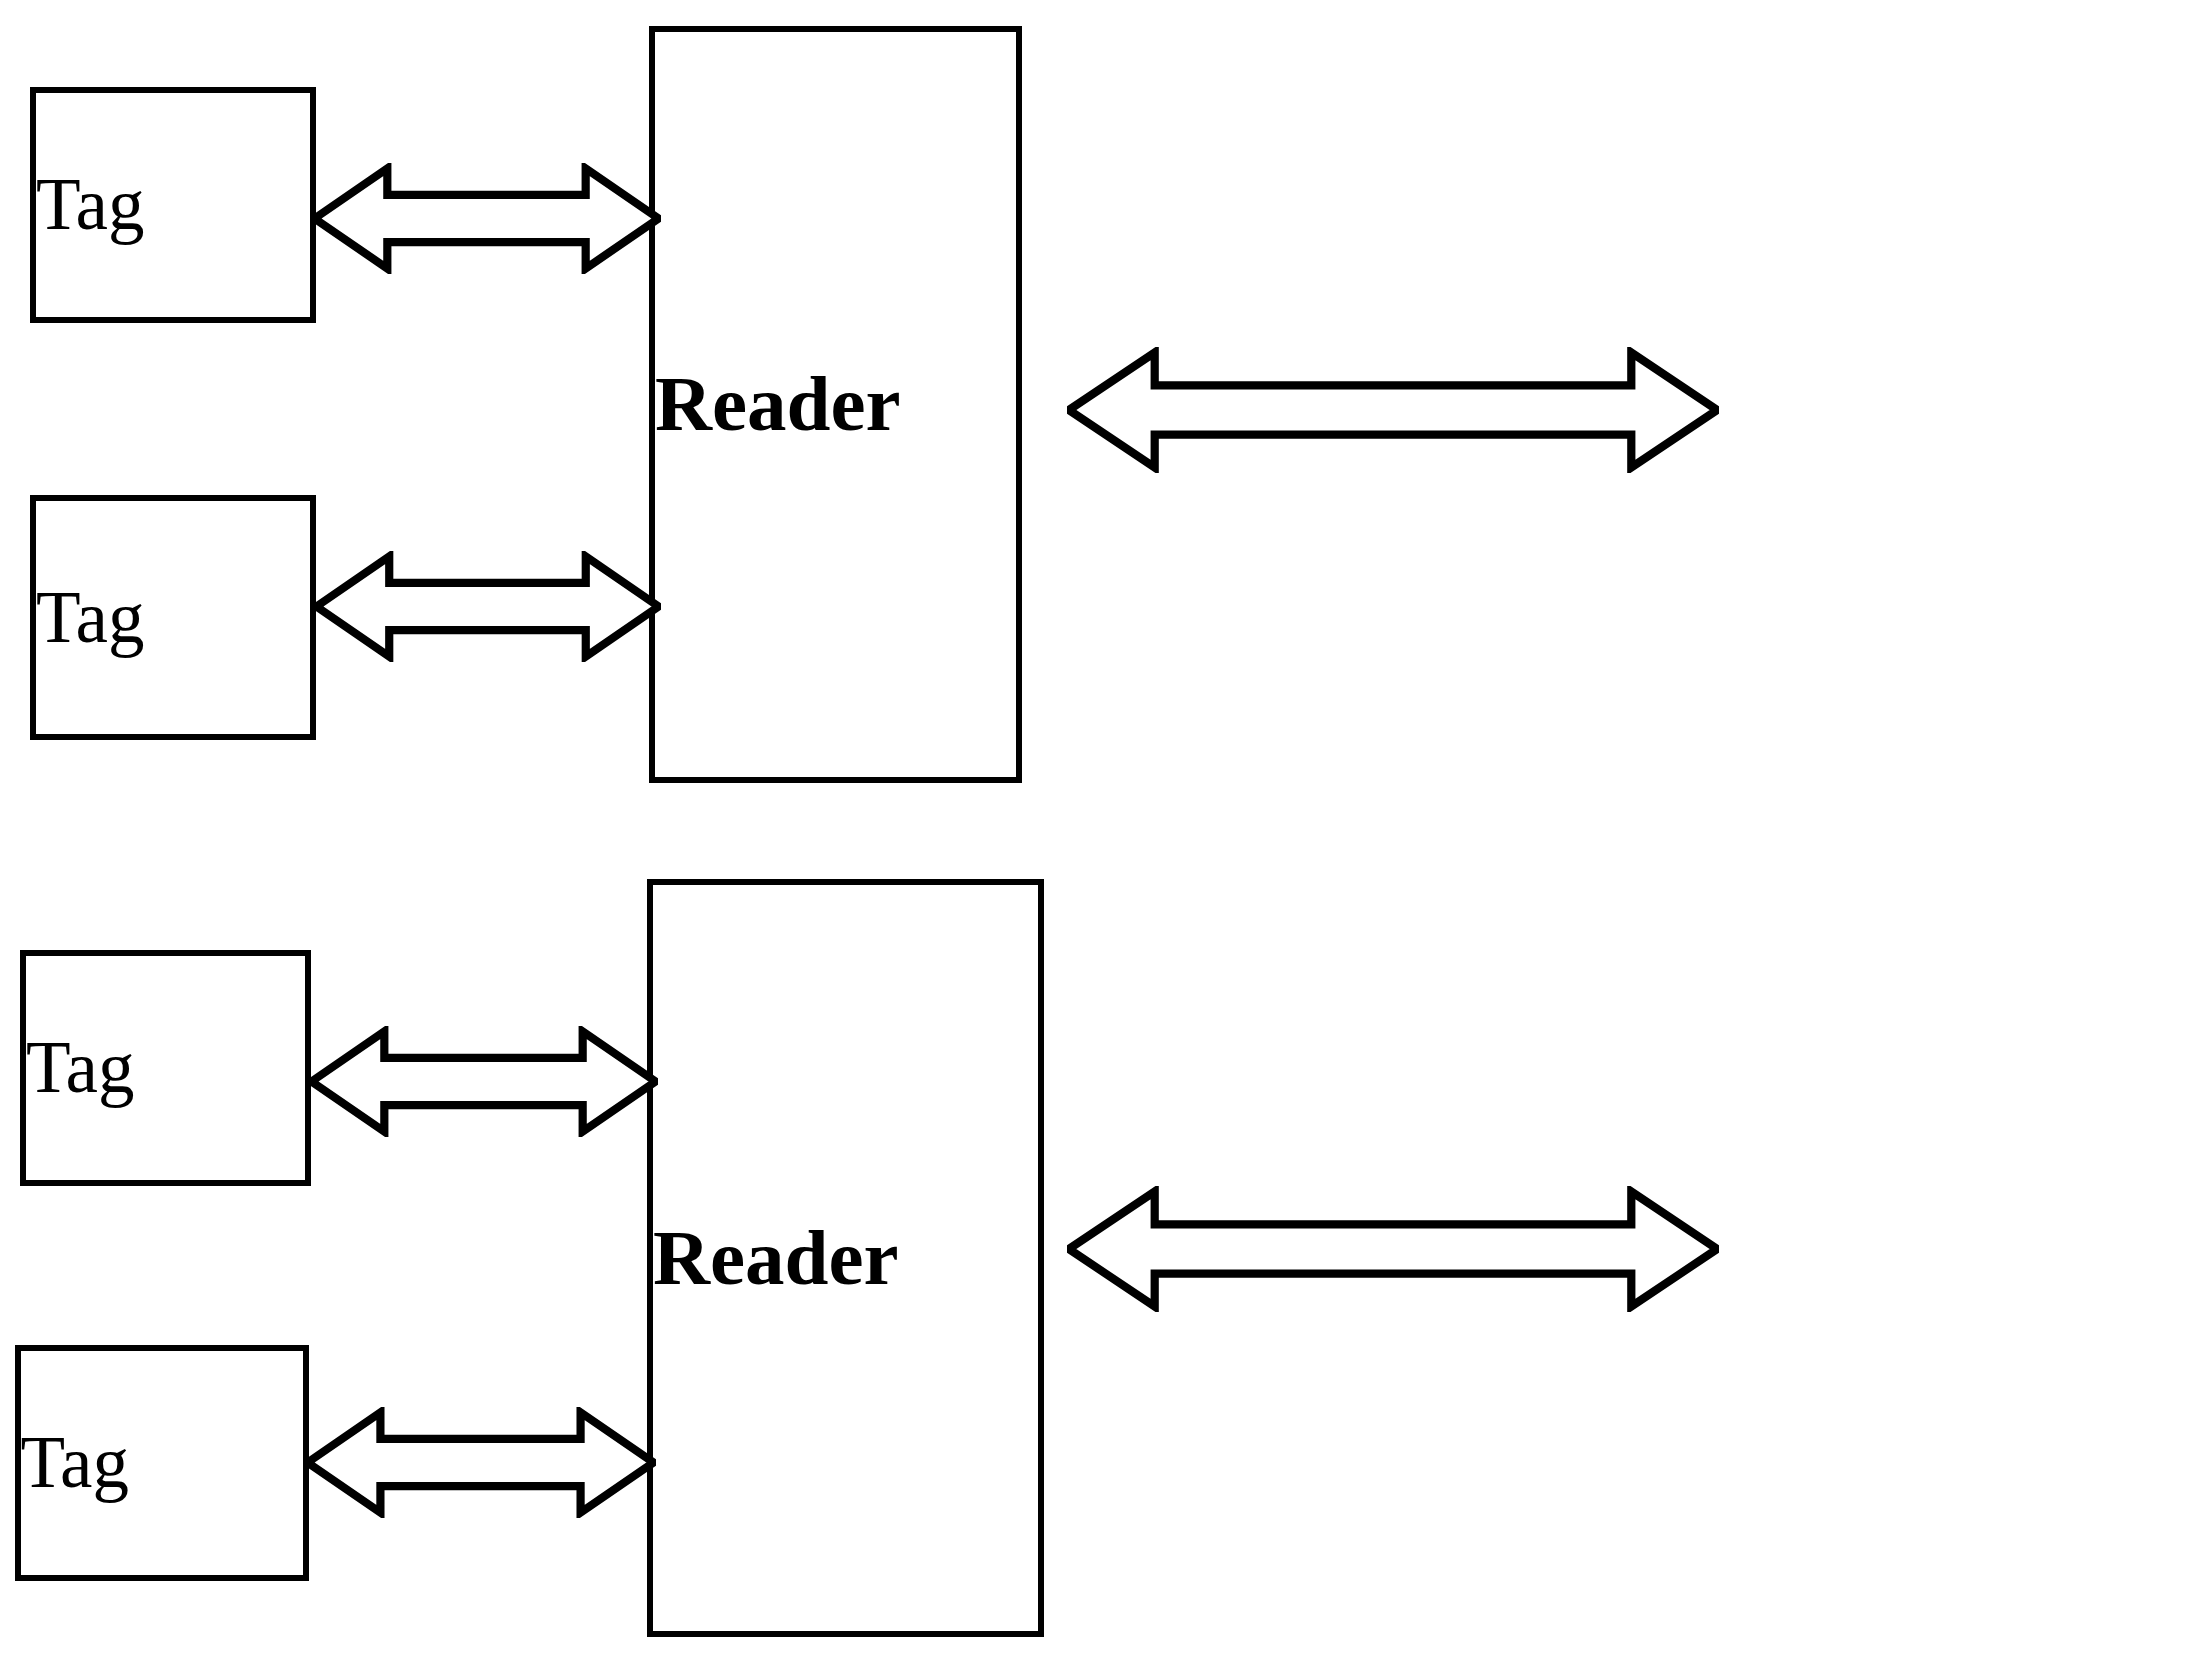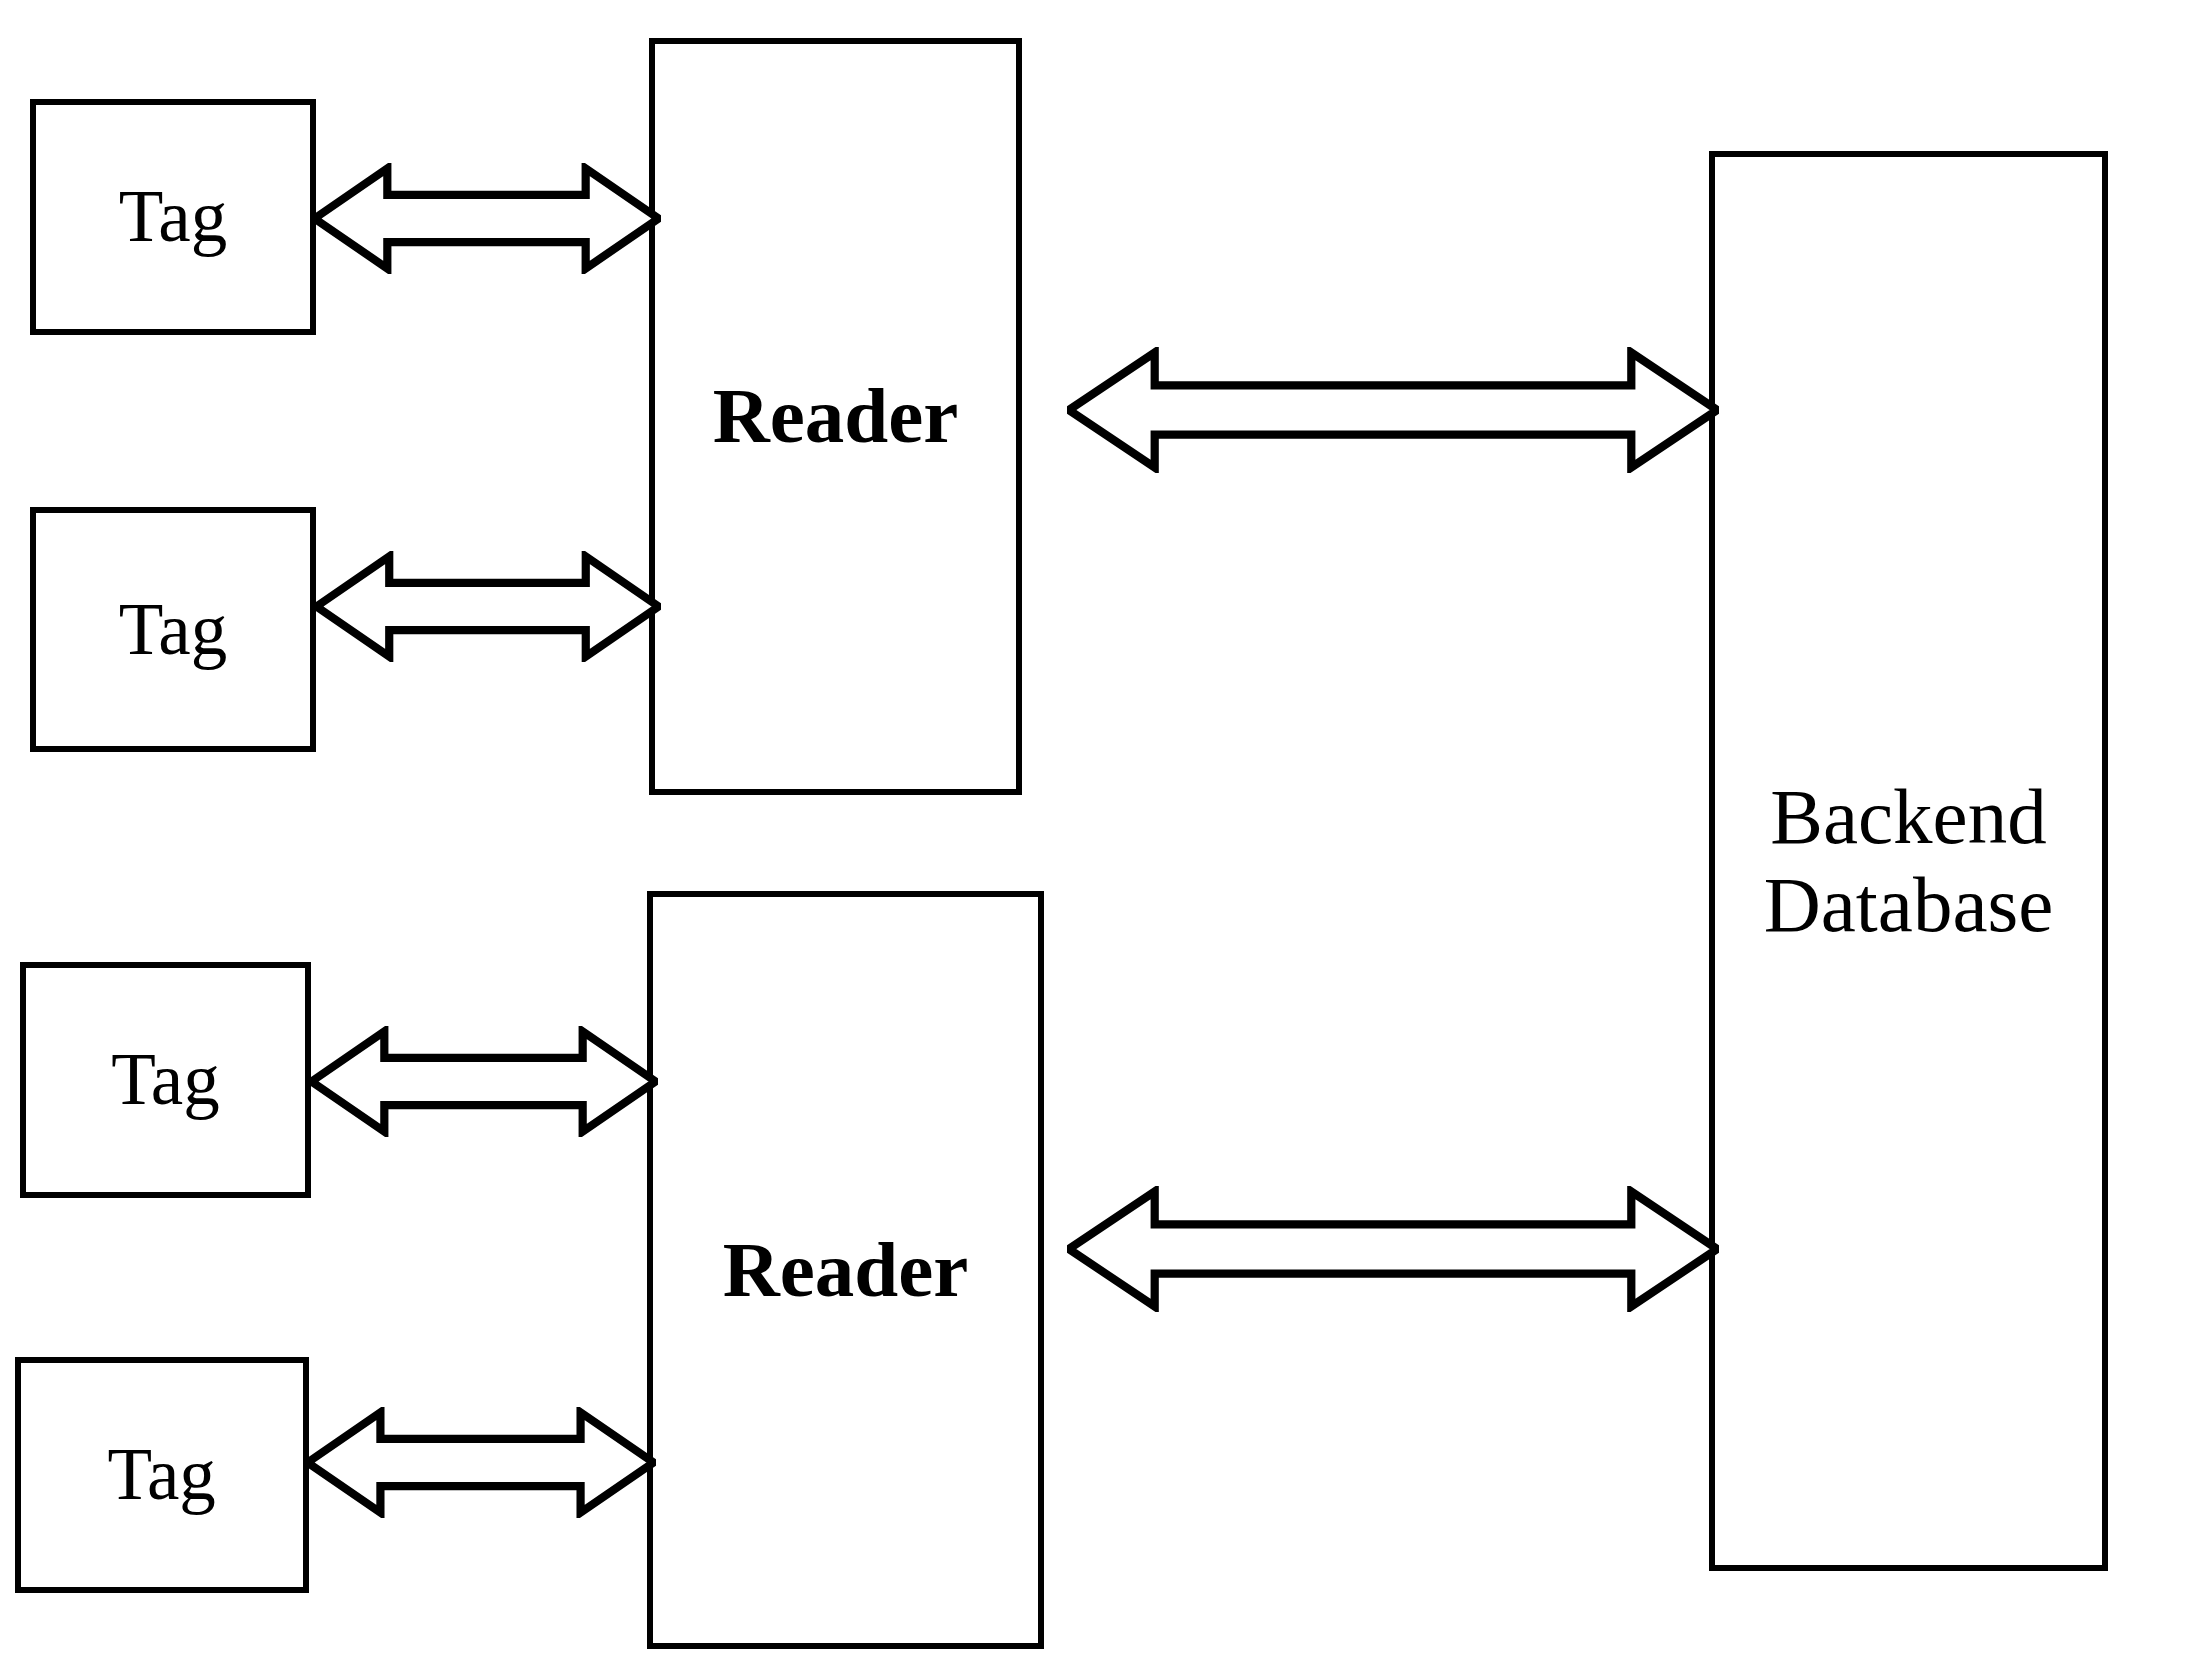--- a/index.html
+++ b/index.html
@@ -15,25 +15,23 @@
     overflow: hidden;
     font-family: "Liberation Serif", "DejaVu Serif", serif;
   }
   .node {
     position: absolute;
     box-sizing: border-box;
     border: 6.4px solid #000000;
     background: #ffffff;
     display: flex;
     align-items: center;
-    justify-content: center;
     text-align: center;
     color: #000000;
     line-height: 1.12;
-    margin-top: 12px;
   }
   .node-label {
     display: block;
     white-space: pre-line;
   }
   
   .tag-box { font-size: 73px; }
   #tag-1 { left: 30px;  top: 87px;   width: 286px; height: 236px; }
   #tag-2 { left: 30px;  top: 495px;  width: 286px; height: 245px; }
   #tag-3 { left: 20px;  top: 950px; width: 291px; height: 236px; }
@@ -82,24 +80,20 @@
   </div>
 
   <div class="node reader-box" id="reader-1">
     <span class="node-label">Reader</span>
   </div>
 
   <div class="node reader-box" id="reader-2">
     <span class="node-label">Reader</span>
   </div>
 
-  <div class="node" id="database">
-    <span class="node-label">Backend
-Database</span>
-  </div>
 
   <div class="arrow" style="left:312px; top:163px;">
     <svg width="349" height="111" viewBox="0 0 382 122" aria-hidden="true">
       <polygon class="arrow-shape" points="2,61 82,6 82,35 300,35 300,6 380,61 300,116 300,87 82,87 82,116"></polygon>
     </svg>
   </div>
 
   <div class="arrow" style="left:314px; top:551px;">
     <svg width="347" height="111" viewBox="0 0 380 122" aria-hidden="true">
       <polygon class="arrow-shape" points="2,61 82,6 82,35 298,35 298,6 378,61 298,116 298,87 82,87 82,116"></polygon>

